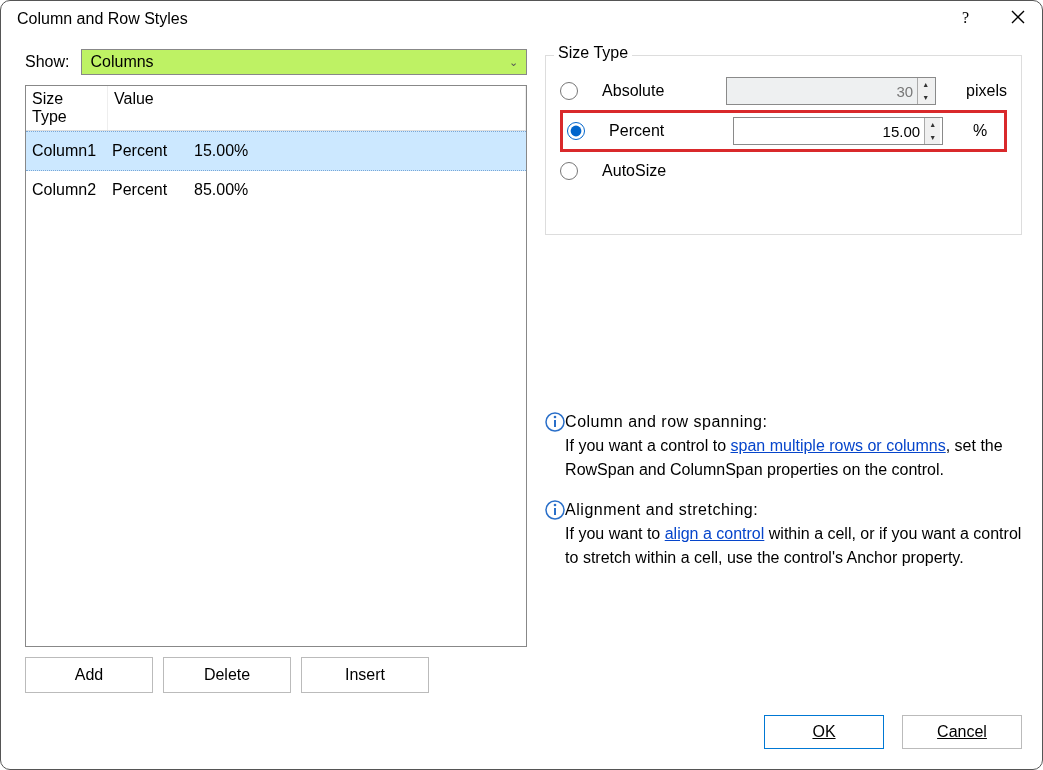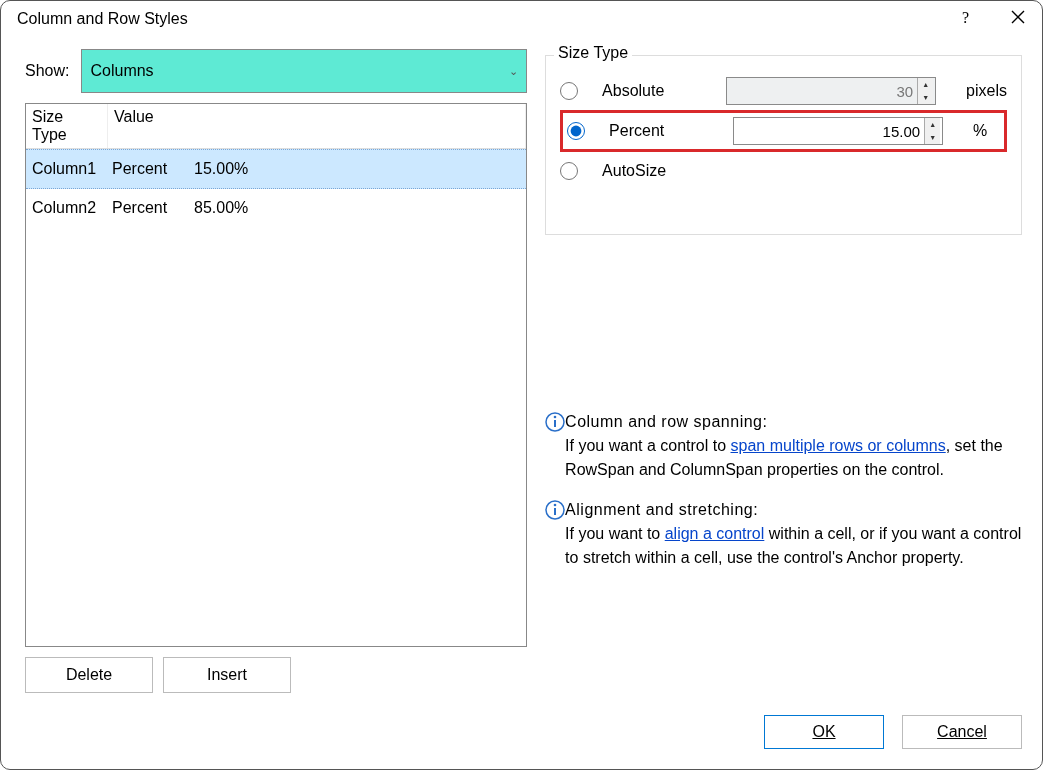--- a/index.html
+++ b/index.html
@@ -63,27 +63,27 @@
       align-items: center;
       margin-bottom: 10px;
       gap: 12px;
     }
     .show-label {
       font-size: 16px;
     }
     .show-dropdown {
       flex: 1;
       border: 1px solid #888;
-      padding: 12px 8px;
+      padding: 3px 8px;
       display: flex;
       align-items: center;
       justify-content: space-between;
       font-size: 16px;
       cursor: pointer;
-      background: #5eead4;
+      background: #bef264;
     }
     .show-dropdown .chevron {
       font-size: 11px;
       color: #555;
     }
     .grid {
       border: 1px solid #888;
       flex: 1;
       background: #fff;
       overflow: hidden;
@@ -298,20 +298,21 @@
           <div class="col-value">15.00%</div>
         </div>
         <div class="grid-row">
           <div class="col-member">Column2</div>
           <div class="col-type">Percent</div>
           <div class="col-value">85.00%</div>
         </div>
       </div>
 
       <div class="button-row">
+        <button>Add</button>
         <button>Delete</button>
         <button>Insert</button>
       </div>
     </div>
 
     <div class="right-panel">
       <div class="group">
         <div class="group-title">Size Type</div>
 
         <div class="size-option">

